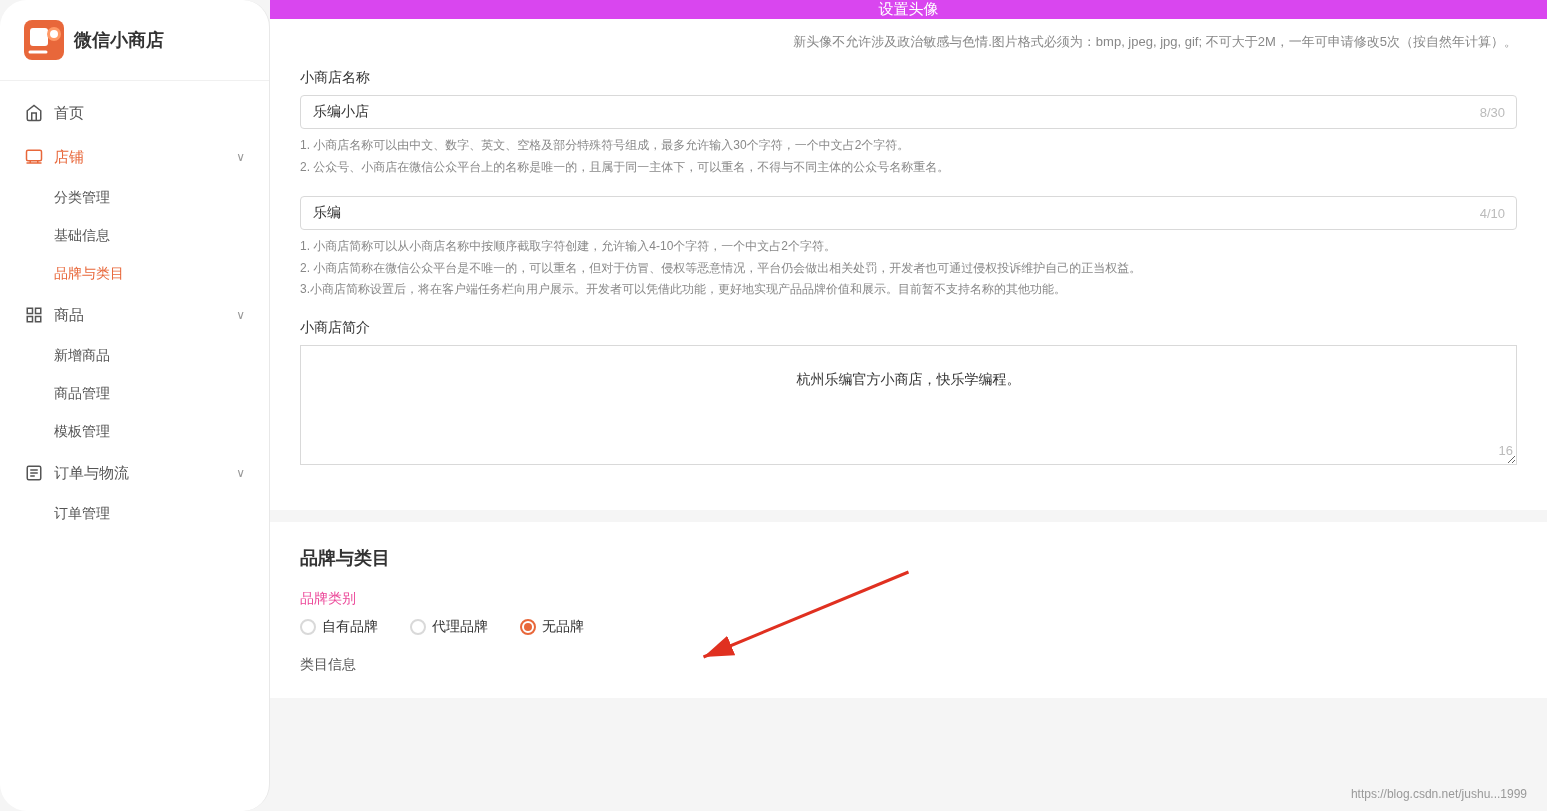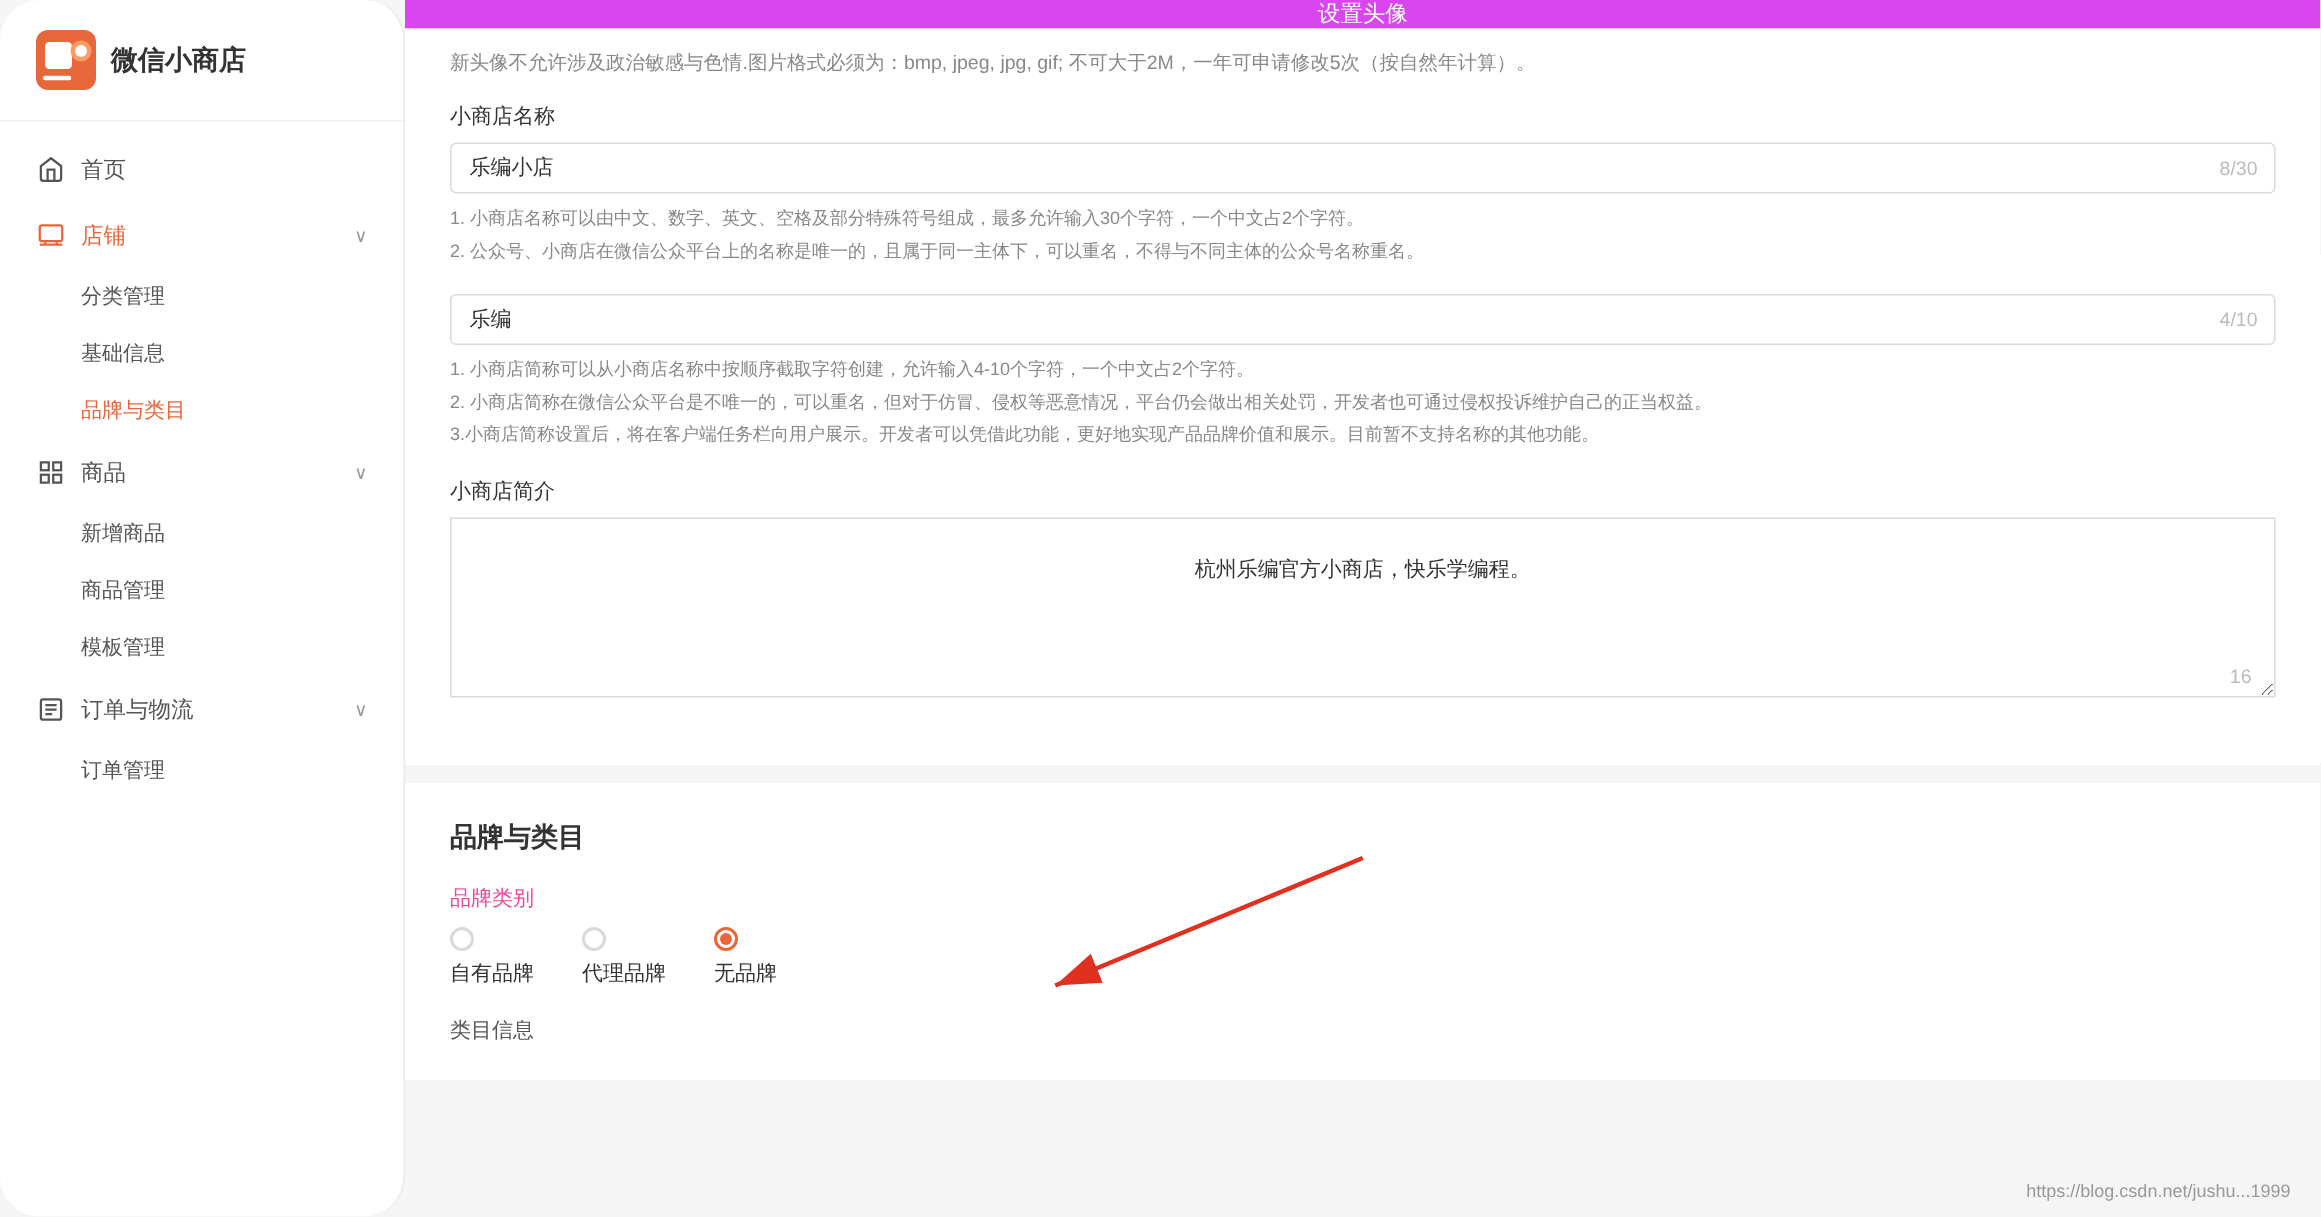--- a/index.html
+++ b/index.html
@@ -33,28 +33,28 @@
     
     .form-group { margin-bottom: 18px; }
     .form-label { font-size: 14px; color: #333; margin-bottom: 8px; font-weight: 500; }
     .form-input-wrap { position: relative; }
     .form-input { width: 100%; border: 1px solid #d9d9d9; border-radius: 4px; padding: 8px 60px 8px 12px; font-size: 14px; color: #333; outline: none; }
     .input-count { position: absolute; right: 12px; top: 50%; transform: translateY(-50%); color: #bbb; font-size: 13px; }
     .form-hint { font-size: 12px; color: #888; line-height: 1.8; margin-top: 6px; }
 
     .form-textarea { width: 100%; border: 1px solid #d9d9d9; border-radius: 0; padding: 25px 12px; font-size: 14px; color: #333; outline: none; resize: vertical; min-height: 120px; text-align: center; }
     .textarea-wrap { position: relative; }
-    .textarea-count { position: absolute; right: 16px; bottom: 10px; color: #bbb; font-size: 13px; }
+    .textarea-count { position: absolute; right: 4px; bottom: 10px; color: #bbb; font-size: 13px; }
 
     
     .brand-section { background: #fff; padding: 24px 30px; }
     .section-title { font-size: 18px; font-weight: bold; color: #333; margin-bottom: 20px; }
     .brand-type-label { font-size: 14px; color: #ec4899; margin-bottom: 10px; }
     .radio-group { display: flex; gap: 32px; align-items: center; margin-bottom: 16px; }
-    .radio-item { display: flex; gap: 6px; cursor: pointer; font-size: 14px; color: #333; flex-direction: column; }
+    .radio-item { display: flex; align-items: center; gap: 6px; cursor: pointer; font-size: 14px; color: #333; }
     .radio-circle { width: 16px; height: 16px; border-radius: 50%; border: 2px solid #d9d9d9; display: flex; align-items: center; justify-content: center; flex-shrink: 0; }
     .radio-circle.checked { border-color: #e8673a; }
     .radio-circle.checked::after { content: ''; width: 8px; height: 8px; background: #e8673a; border-radius: 50%; }
     .category-label { font-size: 14px; color: #555; margin-top: 10px; }
 
     
     .watermark { position: fixed; bottom: 10px; right: 20px; font-size: 12px; color: #999; }
 
     
     .main::-webkit-scrollbar { width: 6px; }
@@ -138,21 +138,21 @@
       <div class="sub-nav-item">订单管理</div>
     </div>
   </nav>
 </aside>
 
 <main class="main">
 
   <div class="set-avatar-bar">设置头像</div>
 
   <div class="section" style="padding-top:14px;">
-    <p class="info-note" style="padding:0 0 18px 0;">新头像不允许涉及政治敏感与色情.图片格式必须为：bmp, jpeg, jpg, gif; 不可大于2M，一年可申请修改5次（按自然年计算）。</p>
+    <p class="info-note" style="padding:0 0 18px 0;text-align:right;">新头像不允许涉及政治敏感与色情.图片格式必须为：bmp, jpeg, jpg, gif; 不可大于2M，一年可申请修改5次（按自然年计算）。</p>
 
     <div class="form-group">
       <div class="form-label">小商店名称</div>
       <div class="form-input-wrap">
         <input class="form-input" type="text" value="乐编小店" style="">
         <span class="input-count">8/30</span>
       </div>
       <div class="form-hint">
         <div>1. 小商店名称可以由中文、数字、英文、空格及部分特殊符号组成，最多允许输入30个字符，一个中文占2个字符。</div>
         <div>2. 公众号、小商店在微信公众平台上的名称是唯一的，且属于同一主体下，可以重名，不得与不同主体的公众号名称重名。</div>

